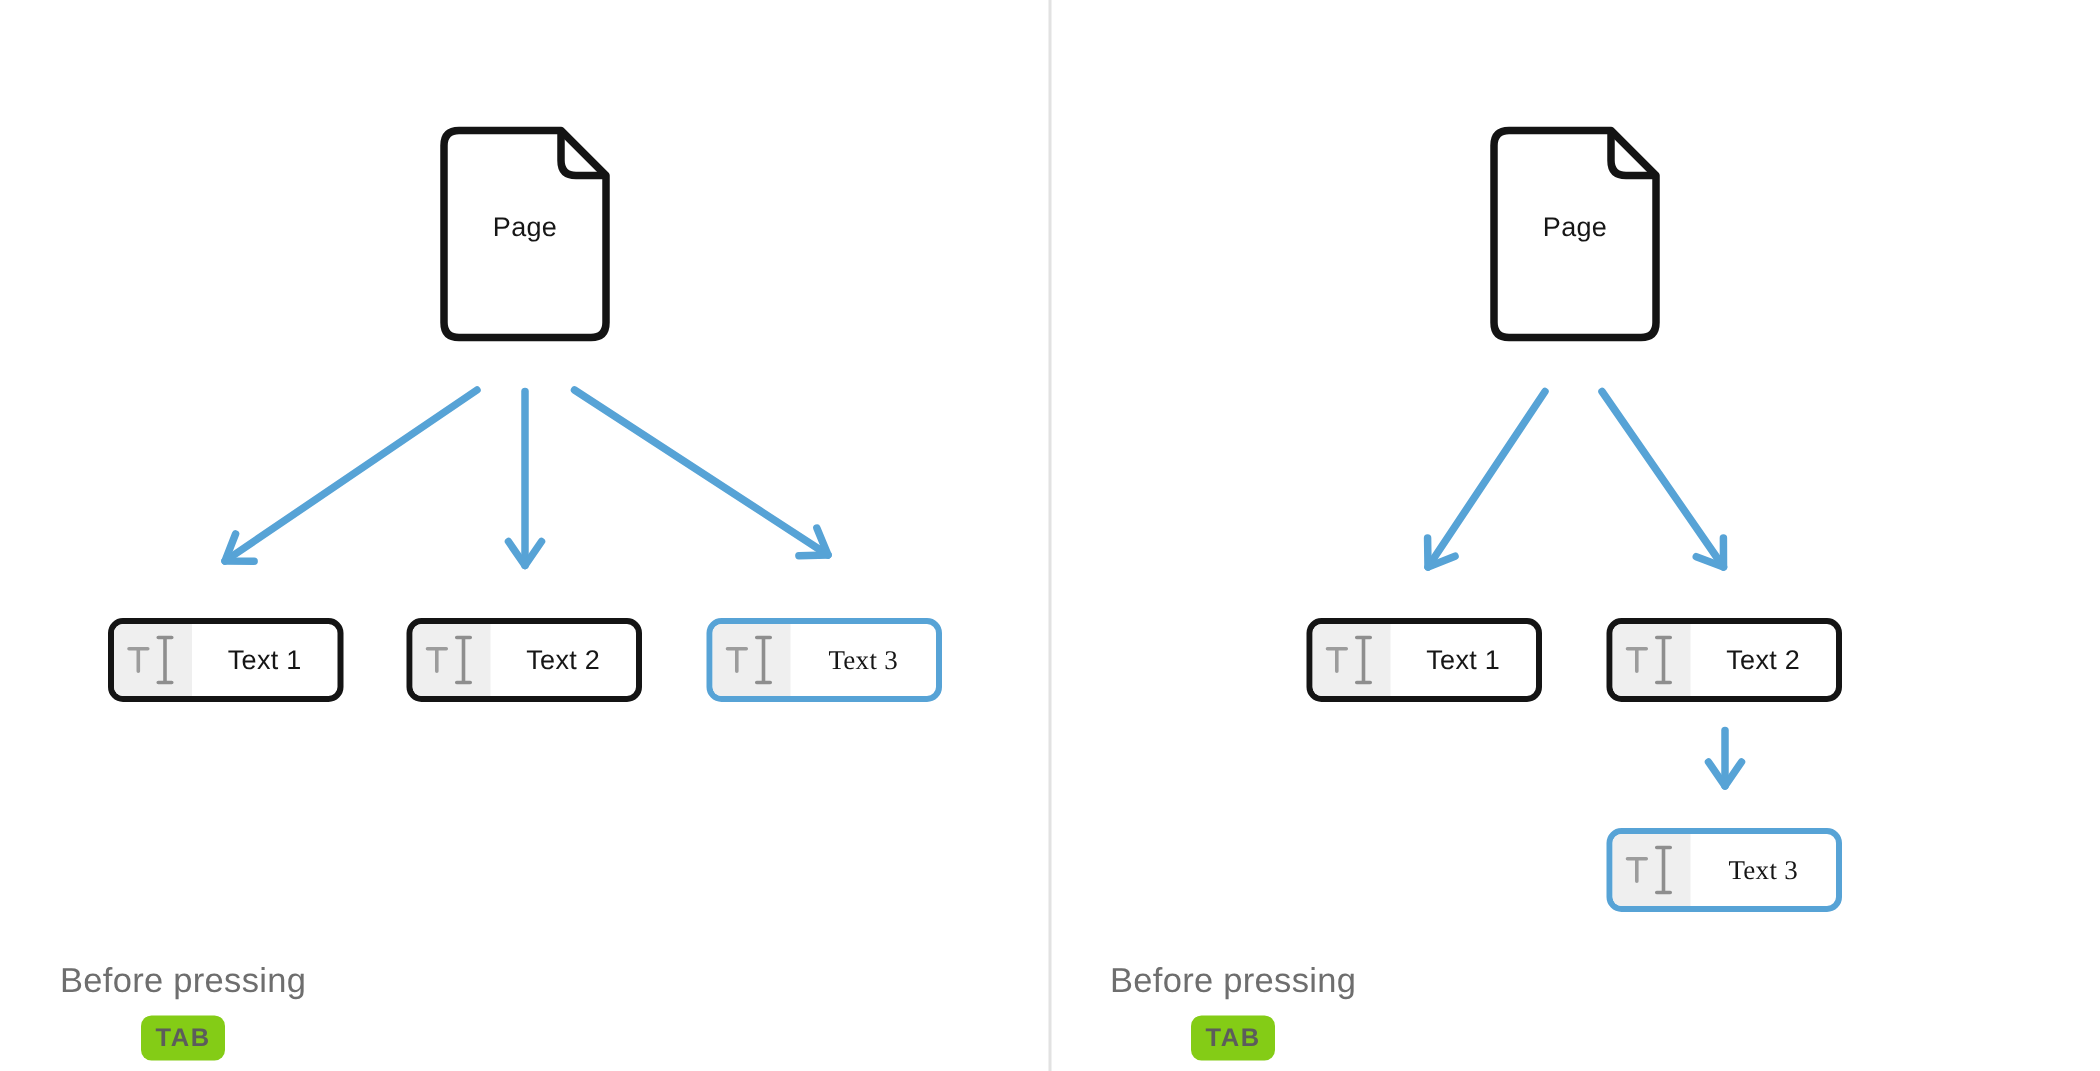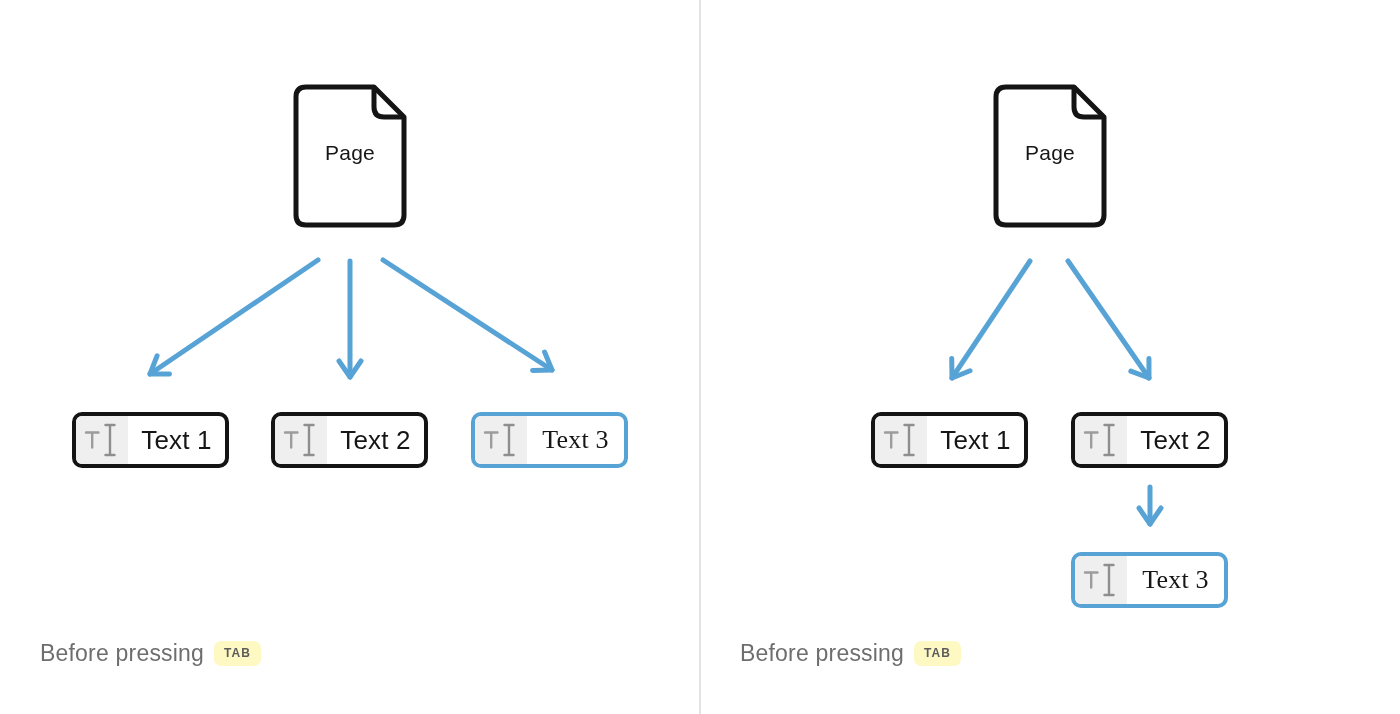--- a/index.html
+++ b/index.html
@@ -37,21 +37,21 @@
     position: absolute;
     width: 120px;
     height: 150px;
   }
   .page-icon .page-label {
     position: absolute;
     left: 0;
     right: 0;
     top: 60px;
     text-align: center;
-    font-size: 21px;
+    font-size: 18px;
     font-weight: 500;
     color: #161616;
     letter-spacing: 0.2px;
   }
   .block {
     position: absolute;
     width: 149px;
     height: 48px;
     border: 4px solid #141414;
     border-radius: 10px;
@@ -70,41 +70,42 @@
     display: flex;
     align-items: center;
     justify-content: center;
     flex: none;
   }
   .block .label {
     flex: 1;
     display: flex;
     align-items: center;
     justify-content: center;
-    font-size: 26px;
+    font-size: 18px;
     font-weight: 500;
     color: #161616;
     letter-spacing: 0.2px;
     white-space: nowrap;
   }
   .caption {
     position: absolute;
     top: 640px;
     display: flex;
     align-items: center;
     gap: 10px;
     font-size: 23px;
     color: #6e6e6e;
     letter-spacing: 0.2px;
+    flex-direction: column;
   }
   .kbd {
     display: inline-block;
-    background: #fef9c3;
+    background: #84cc16;
     color: #5c5c5c;
-    font-size: 12px;
+    font-size: 17px;
     font-weight: bold;
     letter-spacing: 1px;
     padding: 5px 10px;
     border-radius: 7px;
     line-height: 1.2;
   }
 </style>
 </head>
 <body>
 

